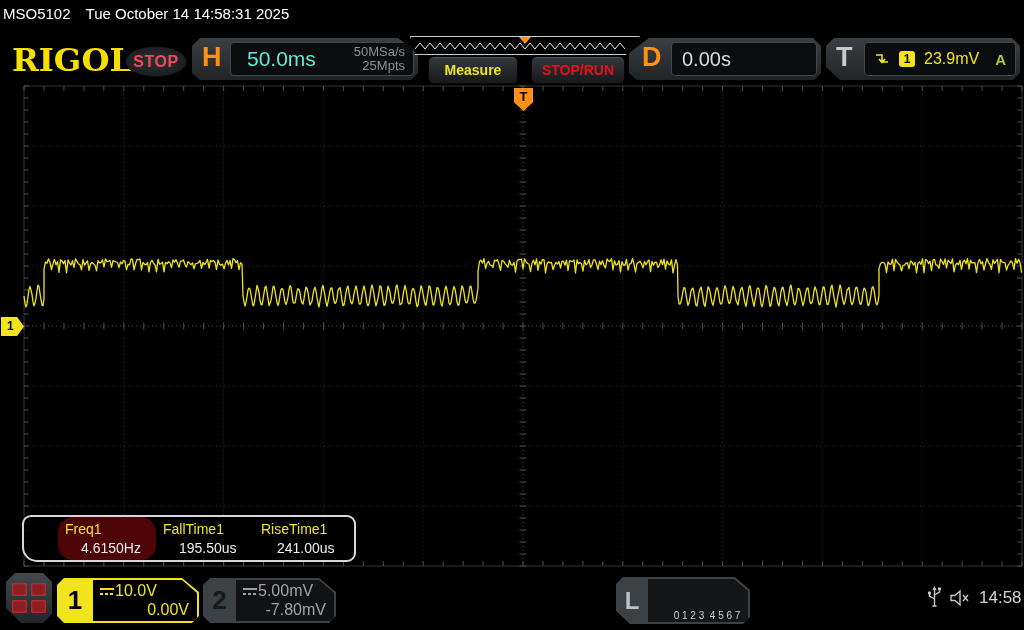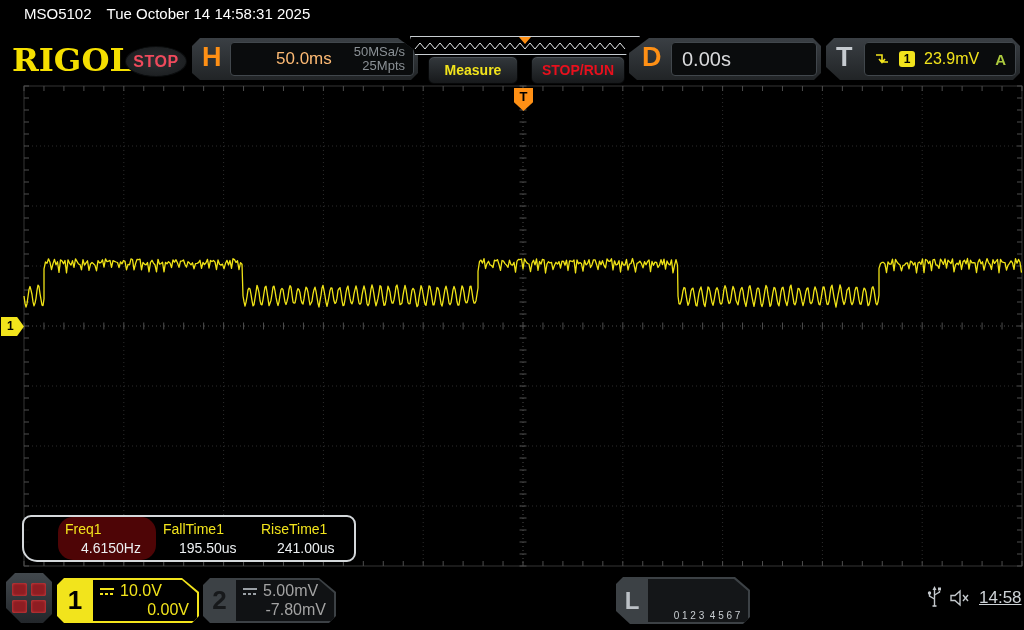--- a/index.html
+++ b/index.html
@@ -1,41 +1,41 @@
 <!DOCTYPE html>
 <html><head>
 <meta charset="utf-8">
 <style>
   html,body{margin:0;padding:0;background:#000;}
   .screen{position:relative;width:1024px;height:630px;background:#000;overflow:hidden;
           font-family:"Liberation Sans",sans-serif;-webkit-font-smoothing:antialiased;}
   .abs{position:absolute;}
 
   
-  .topbar{left:24px;top:5px;display:flex;gap:15px;color:#fff;font-size:15px;white-space:pre;}
+  .topbar{left:3px;top:5px;display:flex;gap:15px;color:#fff;font-size:15px;white-space:pre;}
 
   
   .logo{left:12px;top:42px;color:#f5df00;font-family:"DejaVu Serif",serif;font-weight:bold;
         font-size:31px;letter-spacing:0px;transform:scaleX(1.04);transform-origin:left;}
   .stopbadge{left:125px;top:46px;width:60px;height:29px;border-radius:50%;
         background:radial-gradient(#2c3033,#17191b);border:1px solid #0b0d0e;
         display:flex;align-items:center;justify-content:center;
         color:#ef4a5c;font-weight:bold;font-size:16px;letter-spacing:.5px;}
   .panel{background:linear-gradient(#3a3f44,#212426);}
   .hpanel{left:192px;top:38px;width:226px;height:42px;
         clip-path:polygon(8px 0,calc(100% - 20px) 0,100% 15px,100% calc(100% - 7px),calc(100% - 7px) 100%,8px 100%,0 calc(100% - 7px),0 8px);}
   .dpanel{left:629px;top:38px;width:192px;height:42px;
         clip-path:polygon(20px 0,calc(100% - 8px) 0,100% 8px,100% calc(100% - 7px),calc(100% - 7px) 100%,8px 100%,0 calc(100% - 7px),0 15px);}
   .tpanel{left:826px;top:38px;width:194px;height:42px;
         clip-path:polygon(8px 0,calc(100% - 8px) 0,100% 8px,100% calc(100% - 7px),calc(100% - 7px) 100%,14px 100%,0 calc(100% - 13px),0 8px);}
   .pletter{position:absolute;top:4px;font-size:27px;font-weight:bold;color:#ff9015;}
   .tletter{color:#c6cbd0;}
   .inset{position:absolute;top:4px;bottom:4px;right:4px;background:#0a0c0d;border:1px solid #41474c;
         border-radius:4px;display:flex;align-items:center;}
-  .hval{font-size:17px;color:#fdba74;margin-left:29px;}
+  .hval{font-size:21px;color:#5eead4;}
   .hrates{text-align:right;font-size:13px;line-height:14px;color:#8b9196;}
   .dval{font-size:20px;color:#dadbdd;padding-left:10px;}
   .tsrc{width:16px;height:16px;background:#f2e41c;border-radius:3px;color:#000;font-size:12px;
         font-weight:bold;display:flex;align-items:center;justify-content:center;}
   .tlevel{font-size:16px;color:#f2e41c;}
   .tmode{font-size:15px;color:#abc93e;font-weight:bold;margin-left:auto;}
   .btn{height:26px;border-radius:6px;background:linear-gradient(#33383c,#17191b);
         border:1px solid #070809;box-shadow:inset 0 1px 0 #4a5055;
         display:flex;align-items:center;justify-content:center;font-weight:bold;font-size:14px;}
   .measurebtn{left:428px;top:56px;width:88px;color:#f2e41c;}
@@ -75,30 +75,30 @@
   .ch1vals{position:absolute;left:36px;top:2px;right:2px;bottom:2px;background:#000;
         clip-path:polygon(0 0,calc(100% - 15px) 0,100% 13px,100% 100%,0 100%);
         color:#f2e41c;font-size:16px;padding:2px 8px 0 6px;box-sizing:border-box;}
   .ch2panel{left:203px;top:578px;width:133px;height:45px;background:#3c4145;
         clip-path:polygon(0 7px,7px 0,calc(100% - 17px) 0,100% 14px,100% calc(100% - 7px),calc(100% - 7px) 100%,7px 100%,0 calc(100% - 7px));}
   .ch2num{position:absolute;left:0;top:0;width:33px;height:100%;color:#17191b;font-size:26px;font-weight:bold;
         display:flex;align-items:center;justify-content:center;}
   .ch2vals{position:absolute;left:33px;top:2px;right:2px;bottom:2px;background:#101214;
         clip-path:polygon(0 0,calc(100% - 15px) 0,100% 13px,100% 100%,0 100%);
         color:#a3a3a3;font-size:16px;padding:2px 8px 0 6px;box-sizing:border-box;}
-  .valrow1{display:flex;align-items:center;gap:5px;}
+  .valrow1{display:flex;align-items:center;}
   .valrow2{text-align:right;margin-top:1px;}
   .lapanel{left:616px;top:577px;width:134px;height:47px;background:#3c4145;
         clip-path:polygon(0 7px,7px 0,calc(100% - 15px) 0,100% 13px,100% calc(100% - 7px),calc(100% - 7px) 100%,14px 100%,0 calc(100% - 13px));}
   .laletter{position:absolute;left:0;top:0;width:32px;height:100%;color:#bcc1c6;font-size:24px;font-weight:bold;
         display:flex;align-items:center;justify-content:center;}
   .ladigits{position:absolute;left:32px;top:2px;right:2px;bottom:2px;background:#141618;
         clip-path:polygon(0 0,calc(100% - 14px) 0,100% 12px,100% 100%,0 100%);
         color:#c9ced2;font-size:10px;line-height:14px;padding:16px 0 0 9px;box-sizing:border-box;white-space:pre;}
-  .clock{left:979px;top:588px;font-size:17px;color:#ced3d7;text-decoration:underline;}
+  .clock{left:979px;top:588px;font-size:17px;color:#ced3d7;}
   svg{display:block;}
 </style>
 </head>
 <body>
 
 <div class="screen">
 
   <div class="abs topbar">
     <span>MSO5102</span>
     <span>Tue October 14 14:58:31 2025</span>

